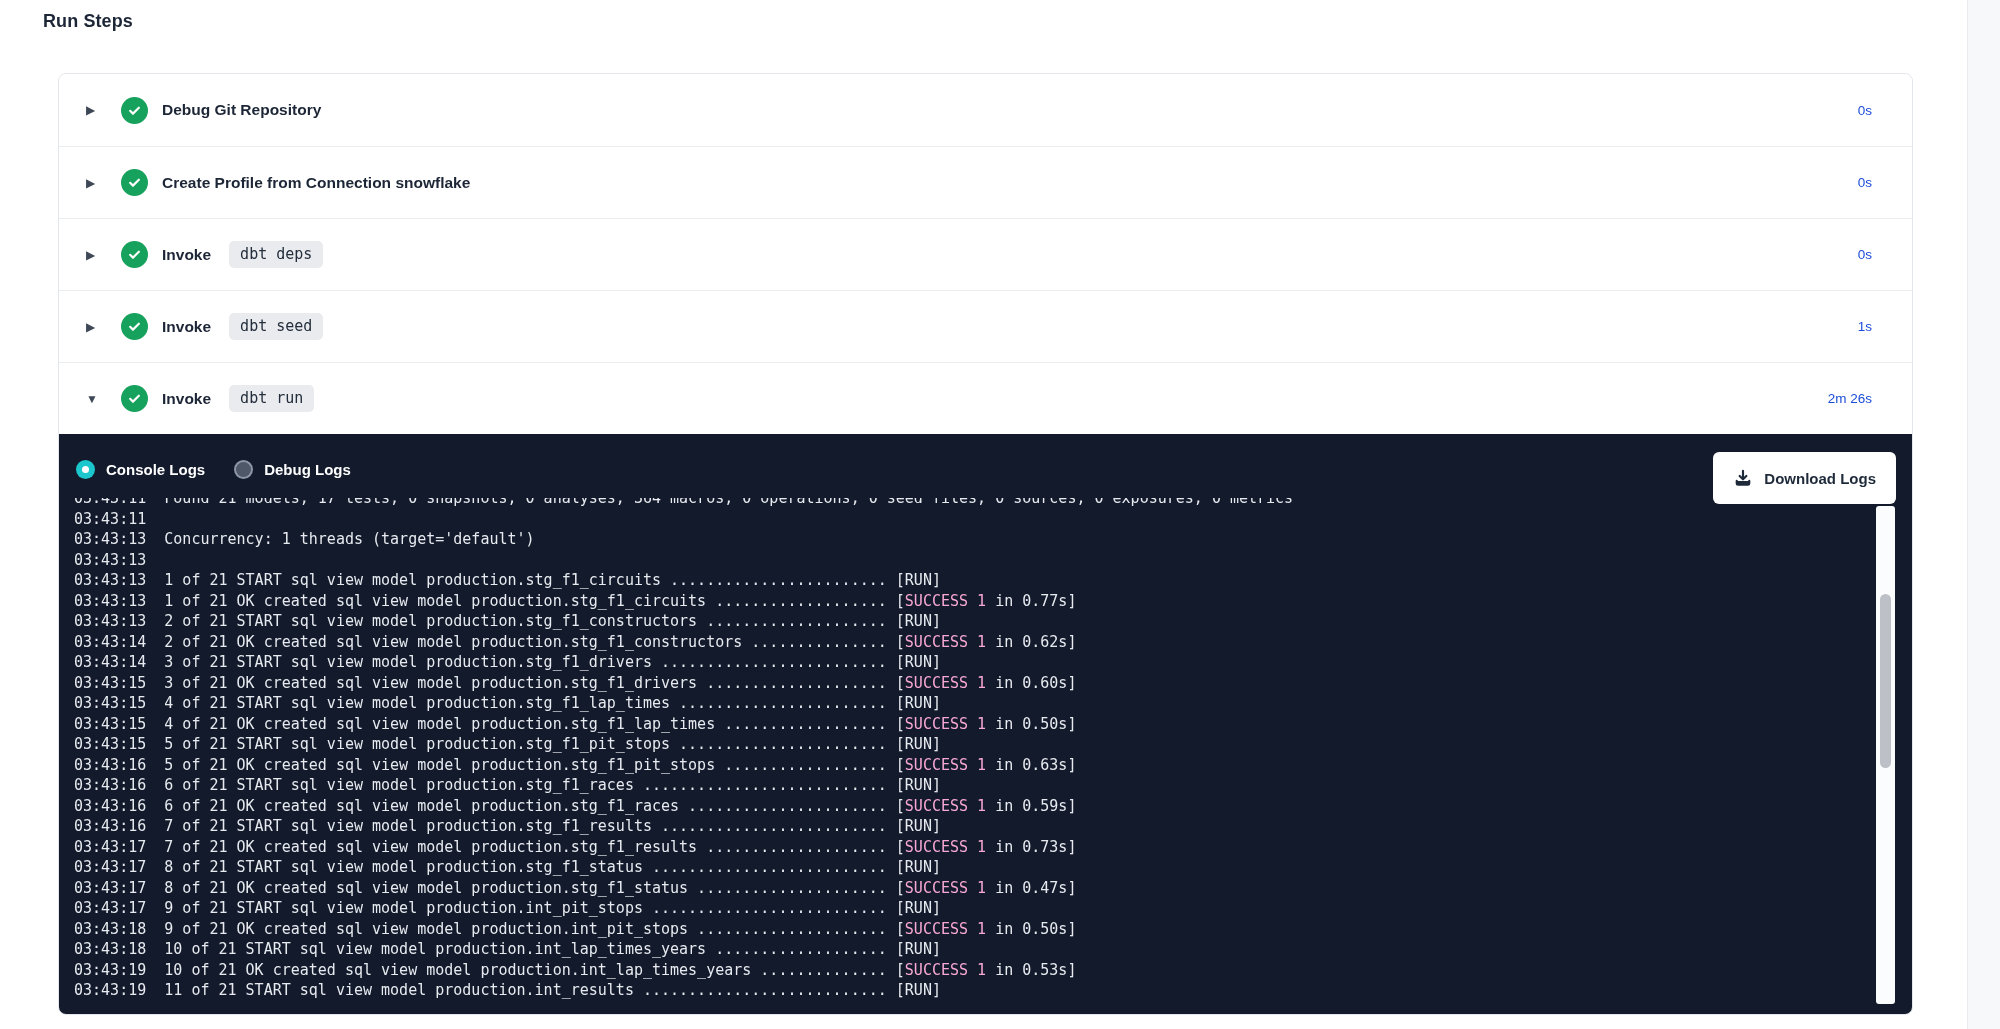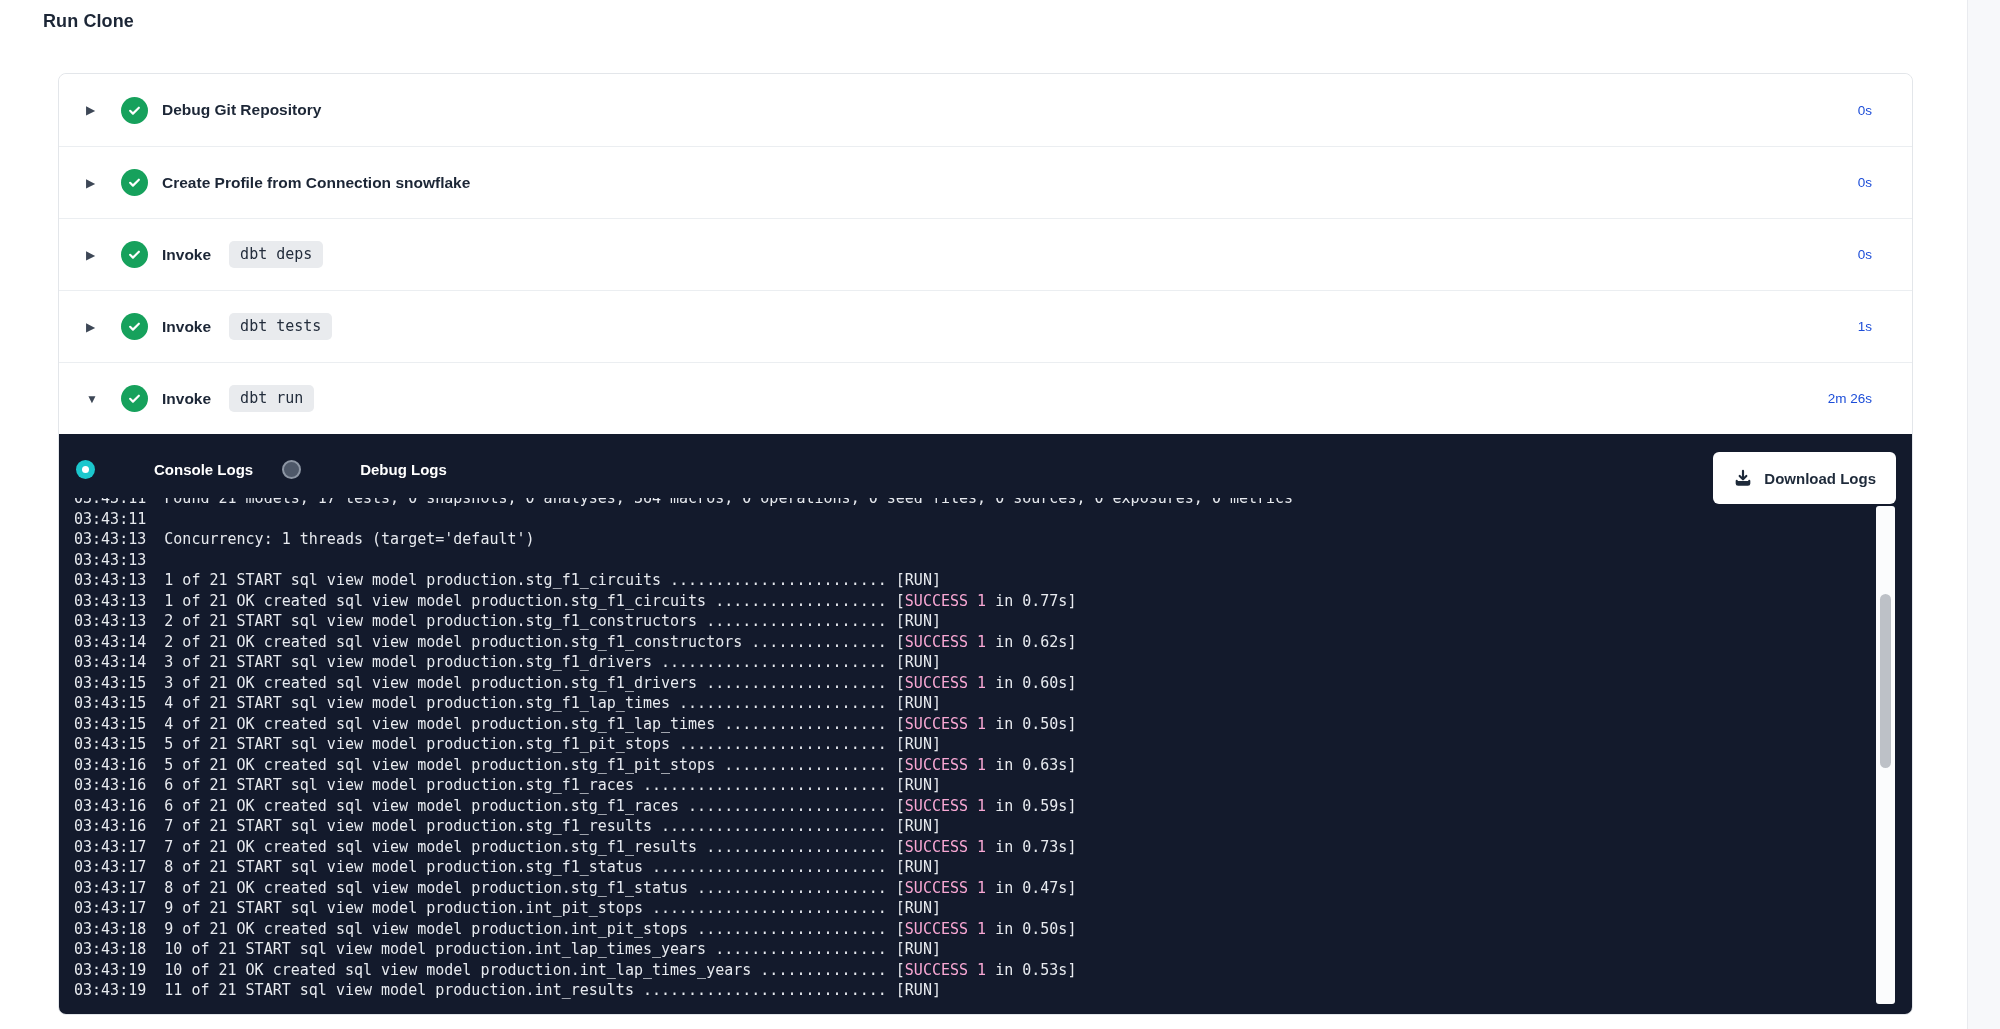--- a/index.html
+++ b/index.html
@@ -47,21 +47,21 @@
   .duration { margin-left:auto; font-size:13.5px; color:#1d4ed8; }
 
   .log-panel {
     position:relative; height:580px; background:#131a2c;
     border-radius:0 0 7px 7px; overflow:hidden;
   }
   .log-toolbar {
     position:absolute; left:0; top:0; right:0; height:64px;
     display:flex; align-items:center; padding:6px 16px 0 17px;
   }
-  .radio-item { display:flex; align-items:center; cursor:pointer; margin-right:29px;gap:48px; }
+  .radio-item { display:flex; align-items:center; cursor:pointer; margin-right:29px; }
   .radio-circle { width:19px; height:19px; border-radius:50%; position:relative; flex:0 0 19px; }
   .radio-circle.selected { background:#1bc7cd; }
   .radio-circle.selected::after {
     content:""; position:absolute; left:6px; top:6px; width:7px; height:7px;
     border-radius:50%; background:#ffffff;
   }
   .radio-circle.unselected { background:#4e5869; border:2px solid #8d96a4; }
   .radio-label { margin-left:11px; color:#ffffff; font-weight:700; font-size:15px; }
 
   .download-btn {
@@ -91,21 +91,21 @@
   .log-scrollbar-thumb {
     position:absolute; left:4px; top:88px; width:11px; height:174px;
     background:#bdc1c7; border-radius:6px; cursor:pointer;
   }
 </style>
 </head>
 <body>
 
 <div class="right-strip"></div>
 
-<div class="page-title">Run Clone</div>
+<div class="page-title">Run Steps</div>
 
 <div class="steps-card">
 
   <div class="step-row">
     <span class="caret">▶</span>
     <span class="check-badge">
       <svg viewBox="0 0 24 24" width="15" height="15">
           <path d="M5 12.5l4.5 4.5L19 7.5" stroke="#ffffff" stroke-width="3.4" fill="none" stroke-linecap="round" stroke-linejoin="round"></path>
         </svg>
     </span>
@@ -137,21 +137,21 @@
   </div>
 
   <div class="step-row">
     <span class="caret">▶</span>
     <span class="check-badge">
       <svg viewBox="0 0 24 24" width="15" height="15">
           <path d="M5 12.5l4.5 4.5L19 7.5" stroke="#ffffff" stroke-width="3.4" fill="none" stroke-linecap="round" stroke-linejoin="round"></path>
         </svg>
     </span>
     <span class="step-label">Invoke</span>
-    <span class="cmd-chip">dbt tests</span>
+    <span class="cmd-chip">dbt seed</span>
     <span class="duration">1s</span>
   </div>
 
   <div class="step-row">
     <span class="caret">▼</span>
     <span class="check-badge">
       <svg viewBox="0 0 24 24" width="15" height="15">
           <path d="M5 12.5l4.5 4.5L19 7.5" stroke="#ffffff" stroke-width="3.4" fill="none" stroke-linecap="round" stroke-linejoin="round"></path>
         </svg>
     </span>

